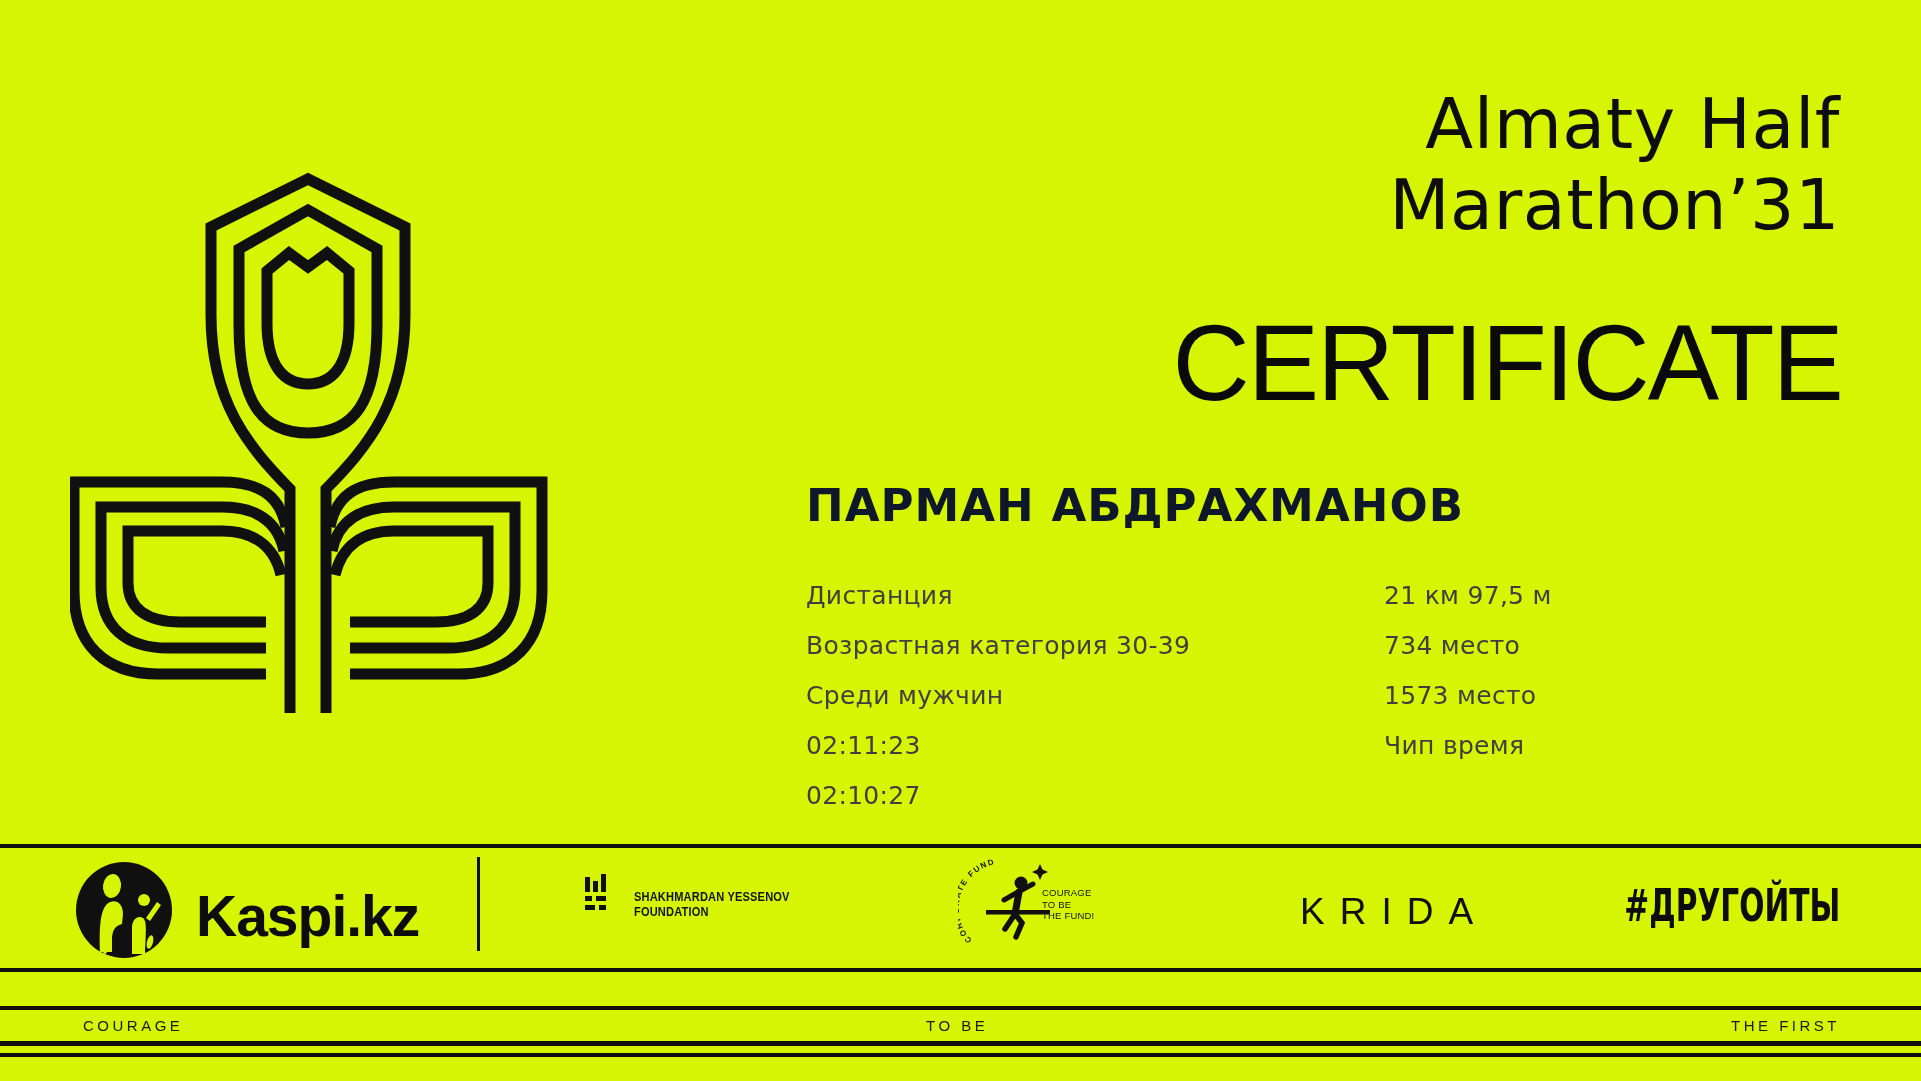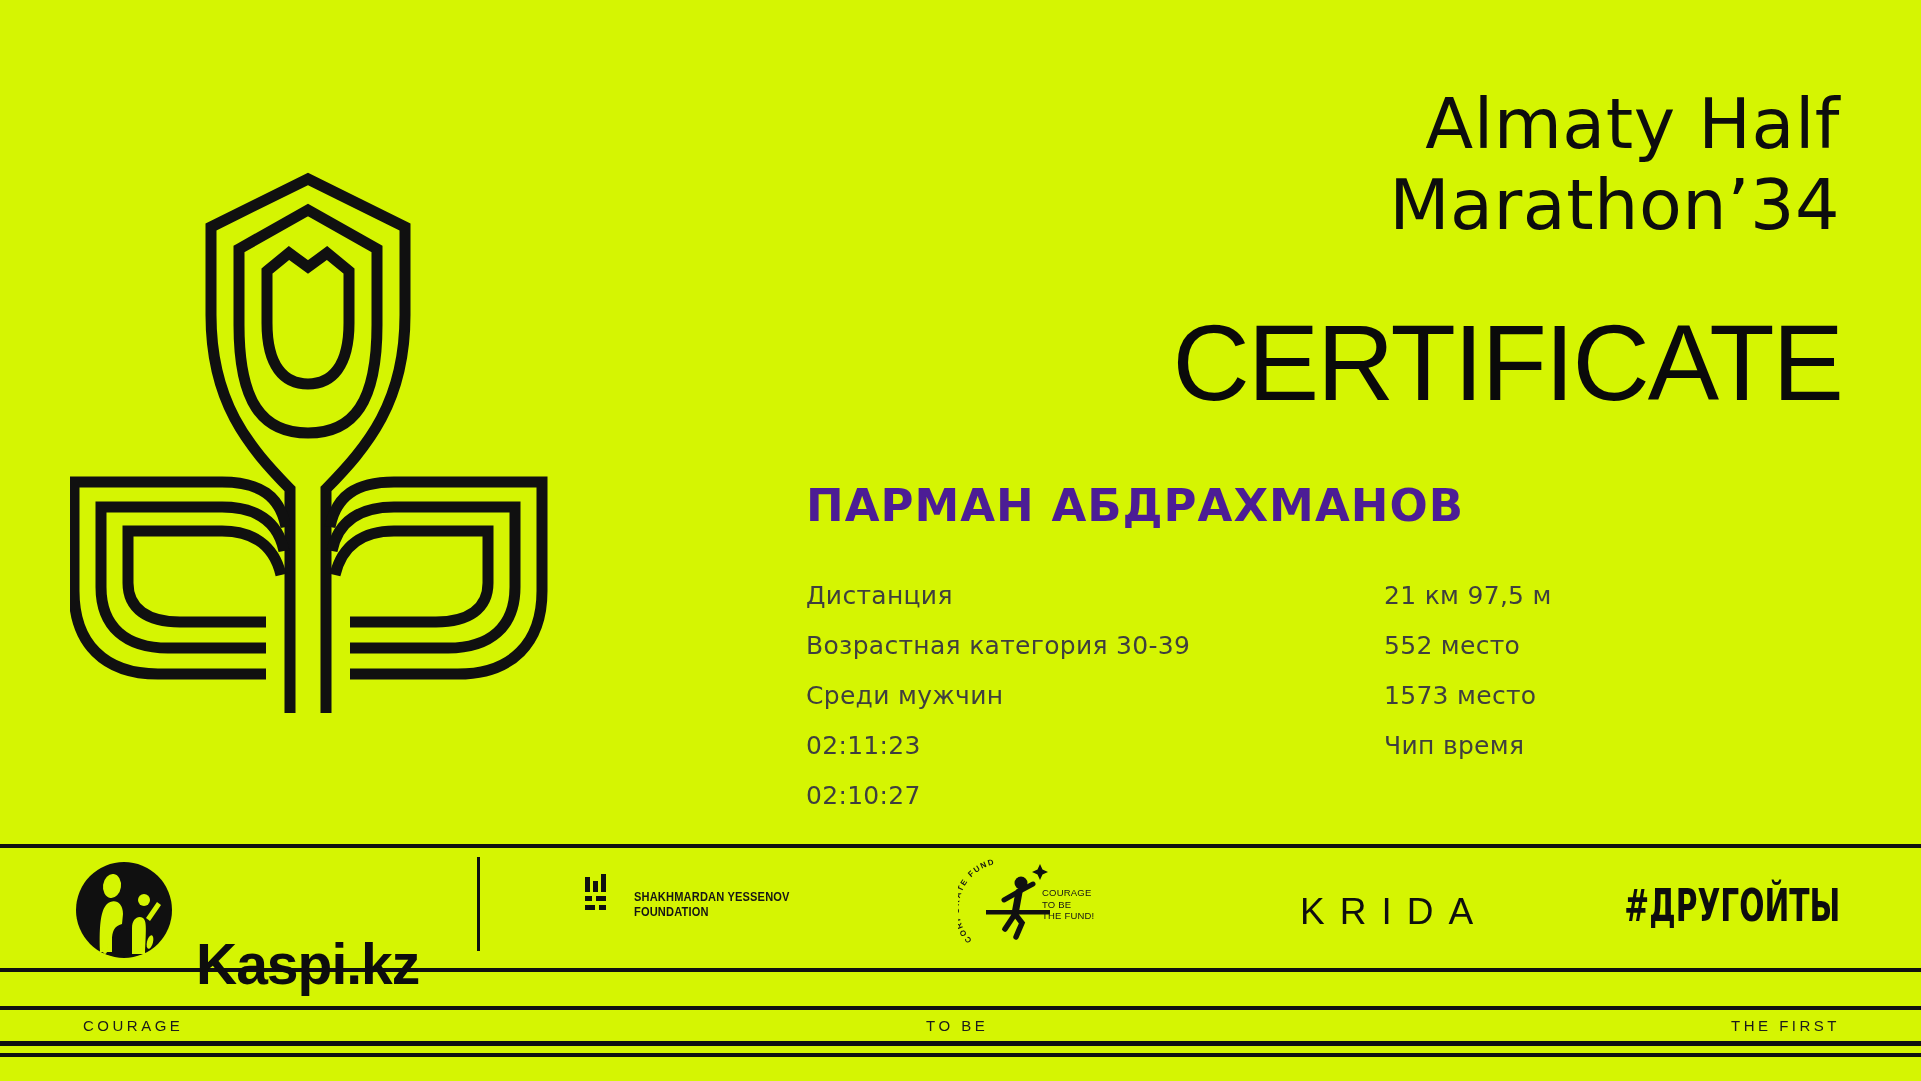--- a/index.html
+++ b/index.html
@@ -15,33 +15,33 @@
     right:81px;top:84px;text-align:right;color:#0d0d0d;
     font-size:70px;line-height:81px;font-weight:500;letter-spacing:.5px;
   }
   .cert-heading{
     right:79px;top:310px;text-align:center;color:#0a0a0a;
     font-family:"Liberation Sans",sans-serif;font-weight:400;
     font-size:107px;line-height:1;letter-spacing:-2px;
   }
   
   .athlete-name{
-    left:806px;top:483px;color:#4c1d95;
+    left:806px;top:483px;color:#0f172a;
     font-weight:700;font-size:45px;line-height:1;letter-spacing:1px;
   }
   .results{
     left:806px;top:570px;display:grid;
     grid-template-columns:578px auto;grid-auto-rows:50px;
     align-items:center;color:#3f3f3f;font-size:25px;letter-spacing:.3px;
   }
   
   .rule{left:0;width:1921px;background:#101010;}
   .v-divider{left:477px;top:857px;width:3px;height:94px;background:#101010;}
   .kaspi-label{
-    left:196px;top:936px;color:#0d0d0d;
+    left:196px;top:888px;color:#0d0d0d;
     font-family:"Liberation Sans",sans-serif;font-weight:700;
     font-size:57px;line-height:1;letter-spacing:-1px;
   }
   .yessenov-text{
     left:634px;top:889px;color:#151515;
     font-family:"Liberation Sans",sans-serif;font-weight:700;
     font-size:13.5px;line-height:15px;letter-spacing:.2px;
     transform:scaleX(.82);transform-origin:left top;white-space:nowrap;
   }
   .cf-text{
@@ -87,32 +87,32 @@
 
     <g transform="matrix(-1,0,0,1,476,0)">
       <path d="M216 362 C210 331 190 317 152 317 L4 317 L4 426 C4 478 34 509 88 509 L196 509"></path>
       <path d="M214 386 C208 356 186 342 152 342 L31 342 L31 422 C31 462 56 483 98 483 L196 483"></path>
       <path d="M211 410 C204 380 182 366 152 366 L58 366 L58 418 C58 444 78 457 110 457 L196 457"></path>
     </g>
   </svg>
 
   <div class="abs event-title">
     <div>Almaty Half</div>
-    <div>Marathon’34</div>
+    <div>Marathon’31</div>
   </div>
 
   <div class="abs cert-heading">CERTIFICATE</div>
 
   <div class="abs athlete-name">ПАРМАН АБДРАХМАНОВ</div>
 
   <div class="abs results">
     <div>Дистанция</div>
     <div>21 км 97,5 м</div>
     <div>Возрастная категория 30-39</div>
-    <div>552 место</div>
+    <div>734 место</div>
     <div>Среди мужчин</div>
     <div>1573 место</div>
     <div>02:11:23</div>
     <div>Чип время</div>
     <div>02:10:27</div>
   </div>
 
   <div class="abs rule" style="top:844px;height:4px"></div>
   <div class="abs rule" style="top:968px;height:4px"></div>
 

